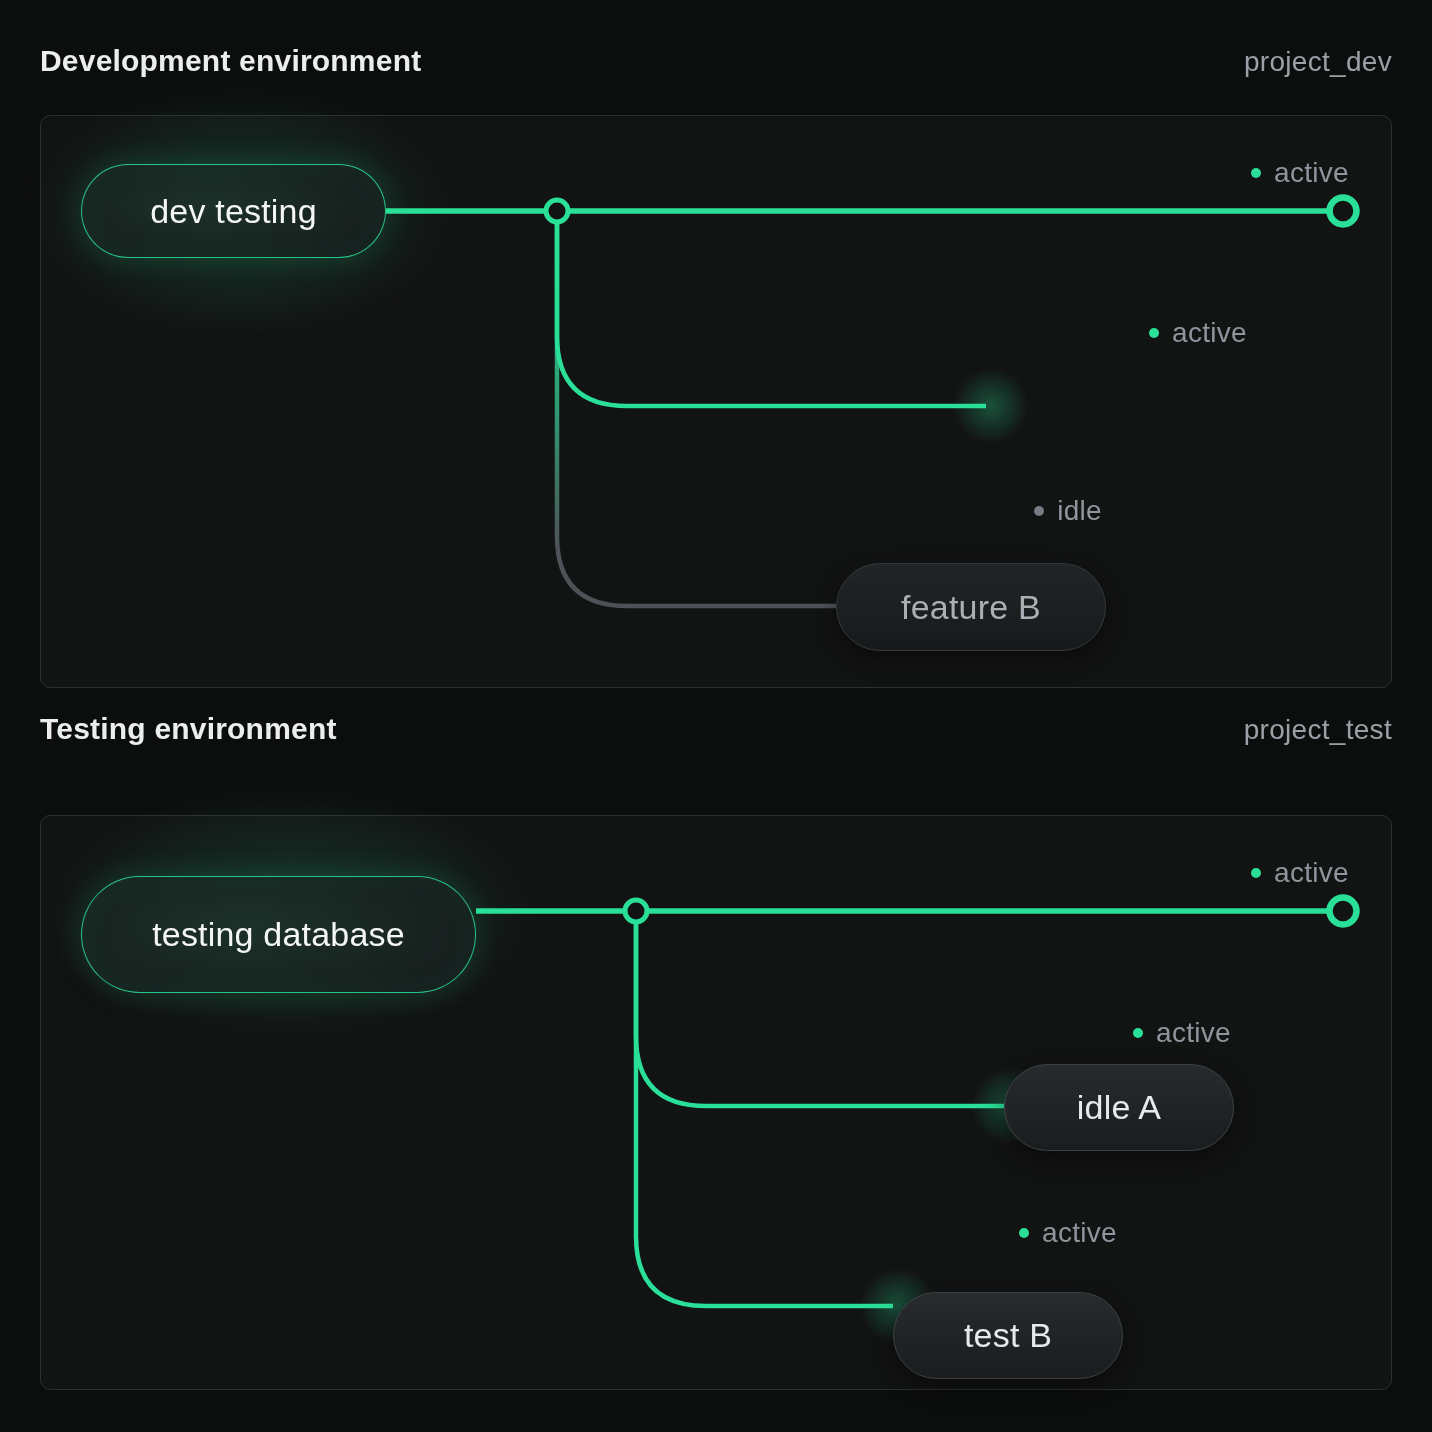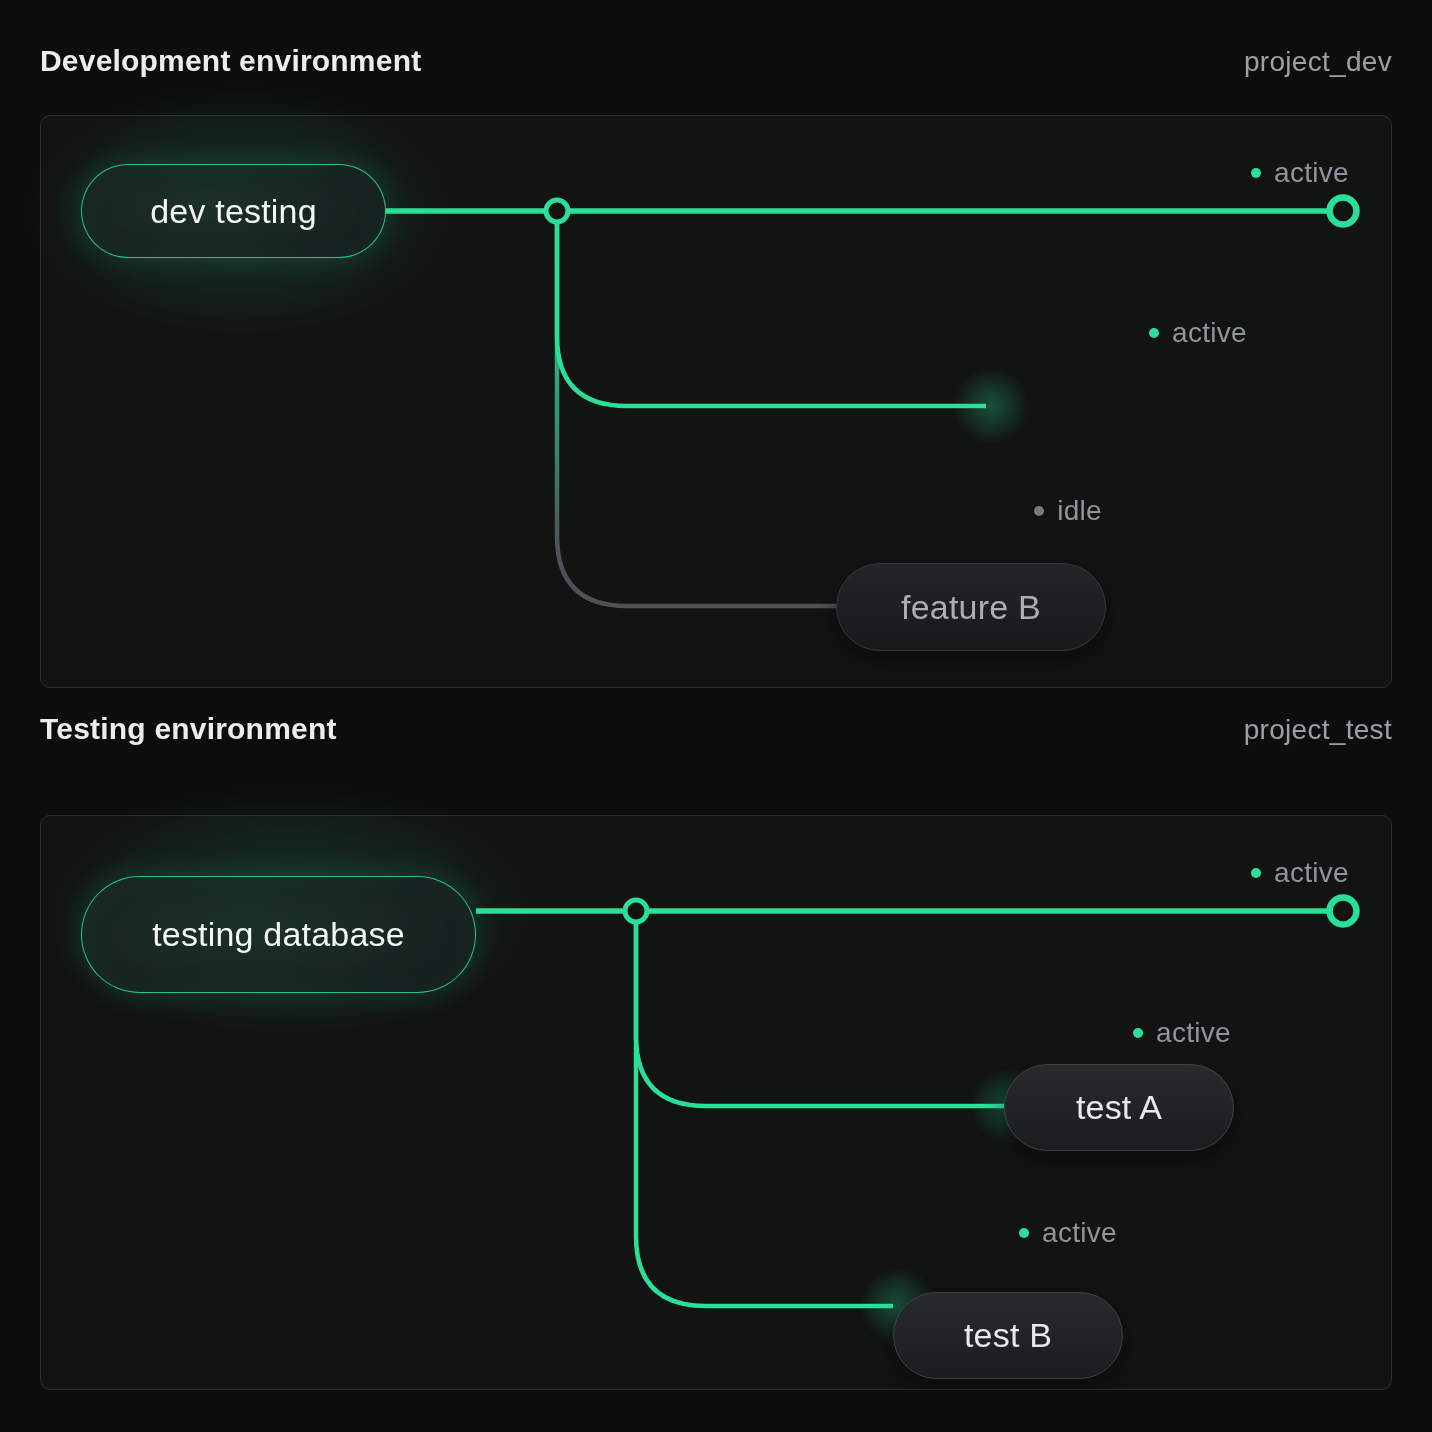--- a/index.html
+++ b/index.html
@@ -170,21 +170,21 @@
     <div class="status" style="right:42px;top:40px;">
       <span class="dot green"></span>
       <span>active</span>
     </div>
 
     <div class="status" style="right:160px;top:200px;">
       <span class="dot green"></span>
       <span>active</span>
     </div>
     <div class="pill pill-branch" style="left:963px;top:248px;width:230px;height:87px;">
-      <span>test A</span>
+      <span>idle A</span>
     </div>
 
     <div class="status" style="right:274px;top:400px;">
       <span class="dot green"></span>
       <span>active</span>
     </div>
     <div class="pill pill-branch" style="left:852px;top:448px;width:230px;height:87px;margin-top:28px;">
       <span>test B</span>
     </div>
   </div>

